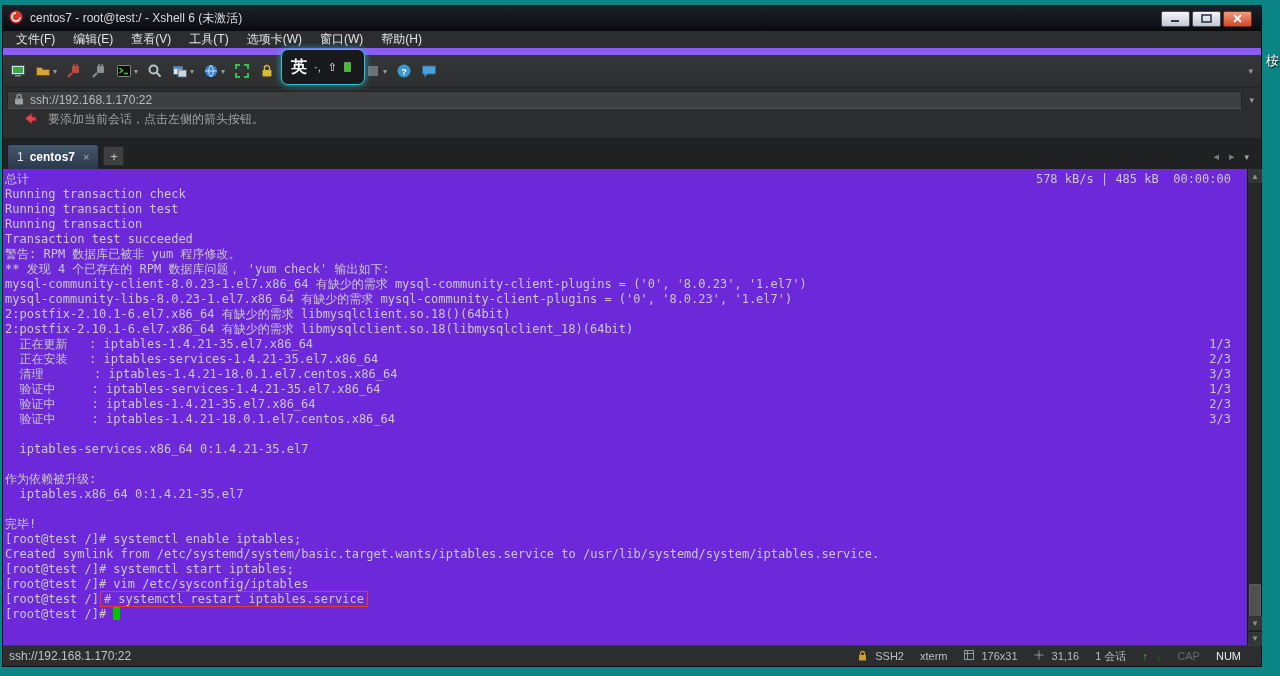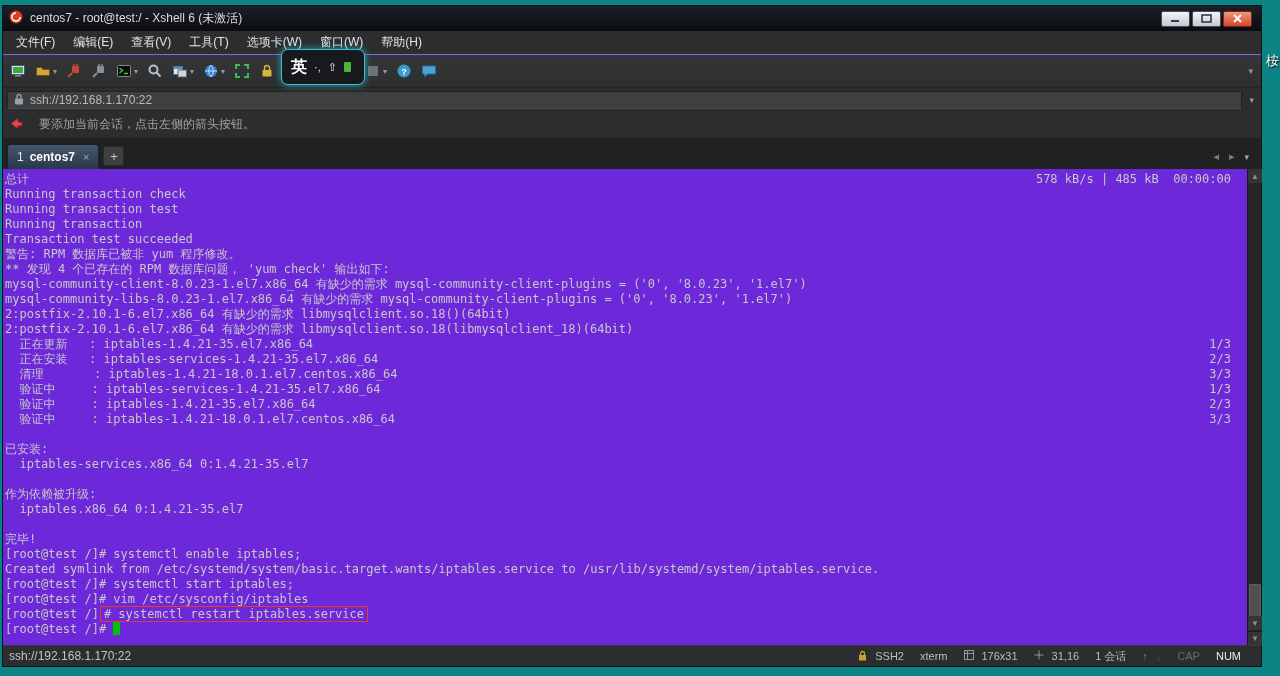--- a/index.html
+++ b/index.html
@@ -18,21 +18,21 @@
   .titlebar { height: 25px; flex: 0 0 25px; background: linear-gradient(#1d2029, #0a0b10);
     display: flex; align-items: center; padding: 0 5px; gap: 6px; }
   .title-text { color: #dcdcdc; font-size: 12px; flex: 1; white-space: nowrap; overflow: hidden; }
   .winbtns { display: flex; gap: 2px; margin-right: 4px; }
   .winbtn { width: 29px; height: 16px; border: 1px solid #494f5a; border-radius: 2px;
     background: linear-gradient(#f4f5f7, #c3c8cf); display: flex; align-items: center; justify-content: center; }
   .winbtn.close { background: linear-gradient(#f09a7d, #d2482a); border-color: #7a2a14; }
 
   
   .menubar { height: 24px; flex: 0 0 24px; background: #2b2d2e; display: flex;
-    align-items: center; padding-left: 4px; border-bottom: 1px solid #8b5cf6; }
+    align-items: center; padding-left: 4px; border-bottom: 7px solid #8b5cf6; }
   .menu-item { color: #e4e4e4; font-size: 12px; padding: 3px 9px; cursor: default; }
 
   
   .toolbar { height: 33px; flex: 0 0 33px; background: linear-gradient(#343637, #2c2e2f);
     display: flex; align-items: center; padding: 0 4px; gap: 3px; border-bottom: 1px solid #232425; position: relative; }
   .tool { display: flex; align-items: center; padding: 3px 3px; border-radius: 2px; }
   .tool .caret { color: #9a9a9a; font-size: 8px; margin-left: 2px; }
   .toolbar-overflow { margin-left: auto; color: #9a9a9a; font-size: 9px; padding-right: 4px; }
 
   
@@ -47,21 +47,21 @@
   
   .addressbar { height: 23px; flex: 0 0 23px; background: #2b2d2e; display: flex;
     align-items: center; padding: 2px 4px; gap: 4px; }
   .address-field { flex: 1; height: 18px; background: #3d3f40; border: 1px solid #222;
     border-bottom-color: #4a4c4d; display: flex; align-items: center; gap: 6px; padding: 0 6px; }
   .address-text { color: #b9b9b9; font-size: 12px; }
   .address-caret { color: #9a9a9a; font-size: 9px; padding: 0 3px; }
 
   
   .infobar { height: 28px; flex: 0 0 28px; background: #2b2d2e; display: flex;
-    align-items: center; gap: 16px; padding: 0 6px; border-bottom: 1px solid #222; }
+    gap: 11px; padding: 0 20px; border-bottom: 1px solid #222; }
   .info-text { color: #a2a2a2; font-size: 12px; }
 
   
   .tabbar { height: 30px; flex: 0 0 30px; background: #202122; display: flex;
     align-items: flex-end; padding: 0 4px; }
   .tab { height: 25px; display: flex; align-items: center; gap: 6px; padding: 0 9px;
     background: linear-gradient(#45566c, #2a384a); border: 1px solid #18202b; border-bottom: none;
     border-radius: 3px 3px 0 0; color: #fff; font-size: 12px; }
   .tab .tab-index { color: #e8e8e8; }
   .tab .tab-label { font-weight: bold; }
@@ -319,21 +319,20 @@
           <div class="tline"><span class="tl"><span>mysql-community-libs-8.0.23-1.el7.x86_64 有缺少的需求 mysql-community-client-plugins = ('0', '8.0.23', '1.el7')</span></span></div>
           <div class="tline"><span class="tl"><span>2:postfix-2.10.1-6.el7.x86_64 有缺少的需求 libmysqlclient.so.18()(64bit)</span></span></div>
           <div class="tline"><span class="tl"><span>2:postfix-2.10.1-6.el7.x86_64 有缺少的需求 libmysqlclient.so.18(libmysqlclient_18)(64bit)</span></span></div>
           <div class="tline"><span class="tl"><span>  正在更新   : iptables-1.4.21-35.el7.x86_64</span></span><span class="tr">1/3</span></div>
           <div class="tline"><span class="tl"><span>  正在安装   : iptables-services-1.4.21-35.el7.x86_64</span></span><span class="tr">2/3</span></div>
           <div class="tline"><span class="tl"><span>  清理       : iptables-1.4.21-18.0.1.el7.centos.x86_64</span></span><span class="tr">3/3</span></div>
           <div class="tline"><span class="tl"><span>  验证中     : iptables-services-1.4.21-35.el7.x86_64</span></span><span class="tr">1/3</span></div>
           <div class="tline"><span class="tl"><span>  验证中     : iptables-1.4.21-35.el7.x86_64</span></span><span class="tr">2/3</span></div>
           <div class="tline"><span class="tl"><span>  验证中     : iptables-1.4.21-18.0.1.el7.centos.x86_64</span></span><span class="tr">3/3</span></div>
           <div class="tline"><span class="tl"><span></span></span></div>
-          <div class="tline"><span class="tl"><span>已安装:</span></span></div>
           <div class="tline"><span class="tl"><span>  iptables-services.x86_64 0:1.4.21-35.el7</span></span></div>
           <div class="tline"><span class="tl"><span></span></span></div>
           <div class="tline"><span class="tl"><span>作为依赖被升级:</span></span></div>
           <div class="tline"><span class="tl"><span>  iptables.x86_64 0:1.4.21-35.el7</span></span></div>
           <div class="tline"><span class="tl"><span></span></span></div>
           <div class="tline"><span class="tl"><span>完毕!</span></span></div>
           <div class="tline"><span class="tl"><span>[root@test /]# systemctl enable iptables;</span></span></div>
           <div class="tline"><span class="tl"><span>Created symlink from /etc/systemd/system/basic.target.wants/iptables.service to /usr/lib/systemd/system/iptables.service.</span></span></div>
           <div class="tline"><span class="tl"><span>[root@test /]# systemctl start iptables;</span></span></div>
           <div class="tline"><span class="tl"><span>[root@test /]# vim /etc/sysconfig/iptables</span></span></div>

